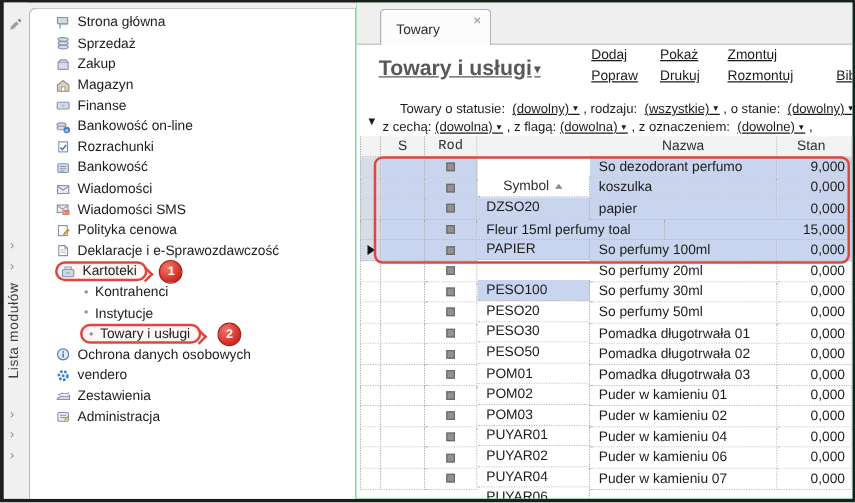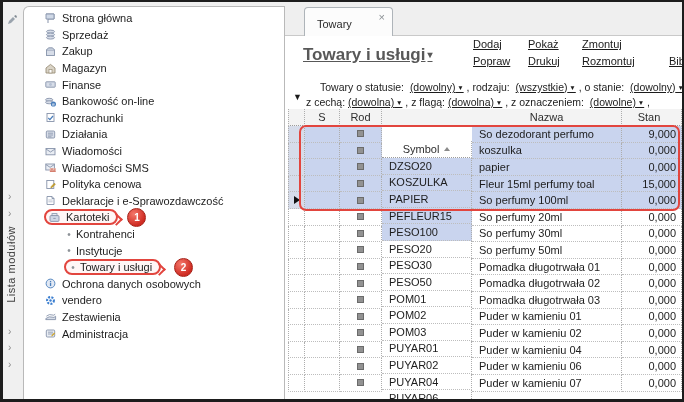--- a/index.html
+++ b/index.html
@@ -65,21 +65,21 @@
 
   
   #grid { position:absolute; left:3px; top:107px; width:394px; }
   .trow { display:flex; height:16.6px; }
   .thead { height:17px; background:#f3f3f3; }
   .cell { font-size:11px; color:#1c1c1c; border-right:1px dotted #adadad; border-bottom:1px dotted #bdbdbd;
           height:100%; display:flex; align-items:center; overflow:hidden; white-space:nowrap; }
   .thead .cell { justify-content:center; color:#2e2e2e; border-bottom:1px dotted #9c9c9c; }
   .c-mark { width:17px; flex:0 0 17px; border-left:1px dotted #adadad; justify-content:center; }
   .c-s    { width:35px; flex:0 0 35px; justify-content:center; }
-  .c-rod  { width:42px; flex:0 0 42px; justify-content:center; }
+  .c-rod  { width:42px; flex:0 0 42px; justify-content:center;font-family:Liberation Mono, monospace; }
   .c-sym  { width:90px; flex:0 0 90px; padding-left:7px;margin-top:32px; }
   .c-naz  { width:150px; flex:0 0 150px; padding-left:7px; }
   .c-stan { width:60px; flex:1 1 auto; justify-content:flex-end; padding-right:5px; }
   .thead .c-sym, .thead .c-naz { padding-left:0; justify-content:center; }
   .sel .cell { background:#c9d4ee; }
   .sel .c-mark { background:#d6dcea; }
   .rodsq { width:7px; height:7px; background:#929292; border:1px solid #6b6b6b; }
   .curmark { width:0; height:0; border-left:6px solid #111; border-top:4px solid transparent;
              border-bottom:4px solid transparent; }
   .sorticon { width:0; height:0; border-left:3.5px solid transparent; border-right:3.5px solid transparent;
@@ -158,21 +158,21 @@
             <rect x="3" y="2.5" width="7" height="8" fill="#fff" stroke="#8793aa" stroke-width=".9"></rect>
             <path d="M4.3 7l1.6 1.6L9 5" fill="none" stroke="#4a7ebb" stroke-width="1.3"></path>
           </svg>
         <span class="lbl">Rozrachunki</span>
       </div>
       <div class="s-item">
         <svg class="si" viewBox="0 0 13 13">
             <rect x="2.3" y="3" width="8.4" height="7" rx="1" fill="#d7dde8" stroke="#8793aa" stroke-width=".9"></rect>
             <path d="M4 5.2h5M4 7h5M4 8.8h3.5" stroke="#8793aa" stroke-width=".8"></path>
           </svg>
-        <span class="lbl">Działania</span>
+        <span class="lbl">Bankowość</span>
       </div>
       <div class="s-item">
         <svg class="si" viewBox="0 0 13 13">
             <rect x="2" y="3.5" width="9" height="6.3" fill="#e9edf3" stroke="#8793aa" stroke-width=".9"></rect>
             <path d="M2 4l4.5 3L11 4" fill="none" stroke="#8793aa" stroke-width=".9"></path>
           </svg>
         <span class="lbl">Wiadomości</span>
       </div>
       <div class="s-item">
         <svg class="si" viewBox="0 0 13 13">
@@ -322,21 +322,20 @@
         <div class="cell c-sym">PAPIER</div>
         <div class="cell c-naz">papier</div>
         <div class="cell c-stan">0,000</div>
       </div>
       <div class="trow sel">
         <div class="cell c-mark"></div>
         <div class="cell c-s"></div>
         <div class="cell c-rod">
             <span class="rodsq"></span>
           </div>
-        <div class="cell c-sym">PEFLEUR15</div>
         <div class="cell c-naz">Fleur 15ml perfumy toal</div>
         <div class="cell c-stan">15,000</div>
       </div>
       <div class="trow sel">
         <div class="cell c-mark">
             <span class="curmark"></span>
           </div>
         <div class="cell c-s"></div>
         <div class="cell c-rod">
             <span class="rodsq"></span>

